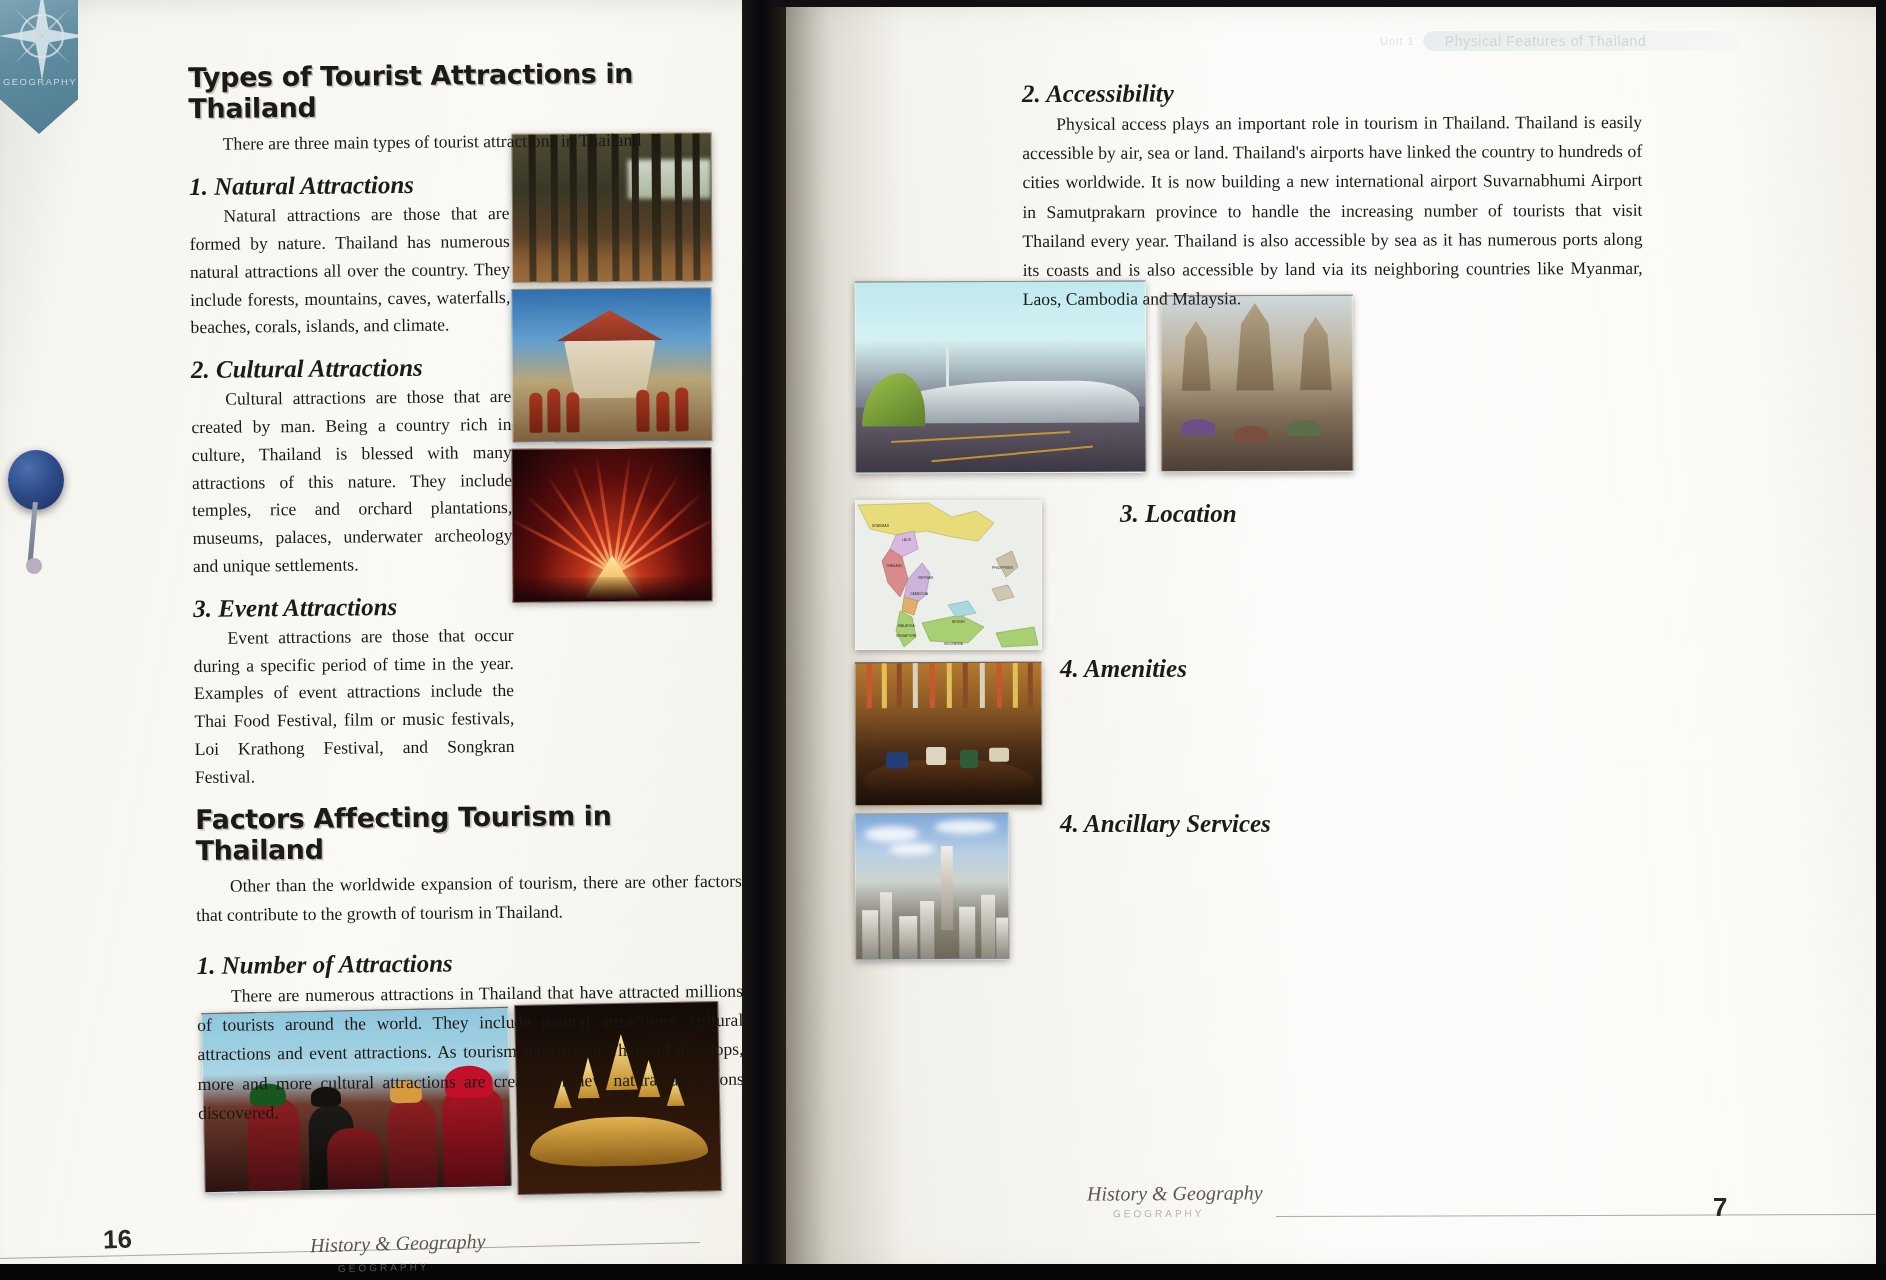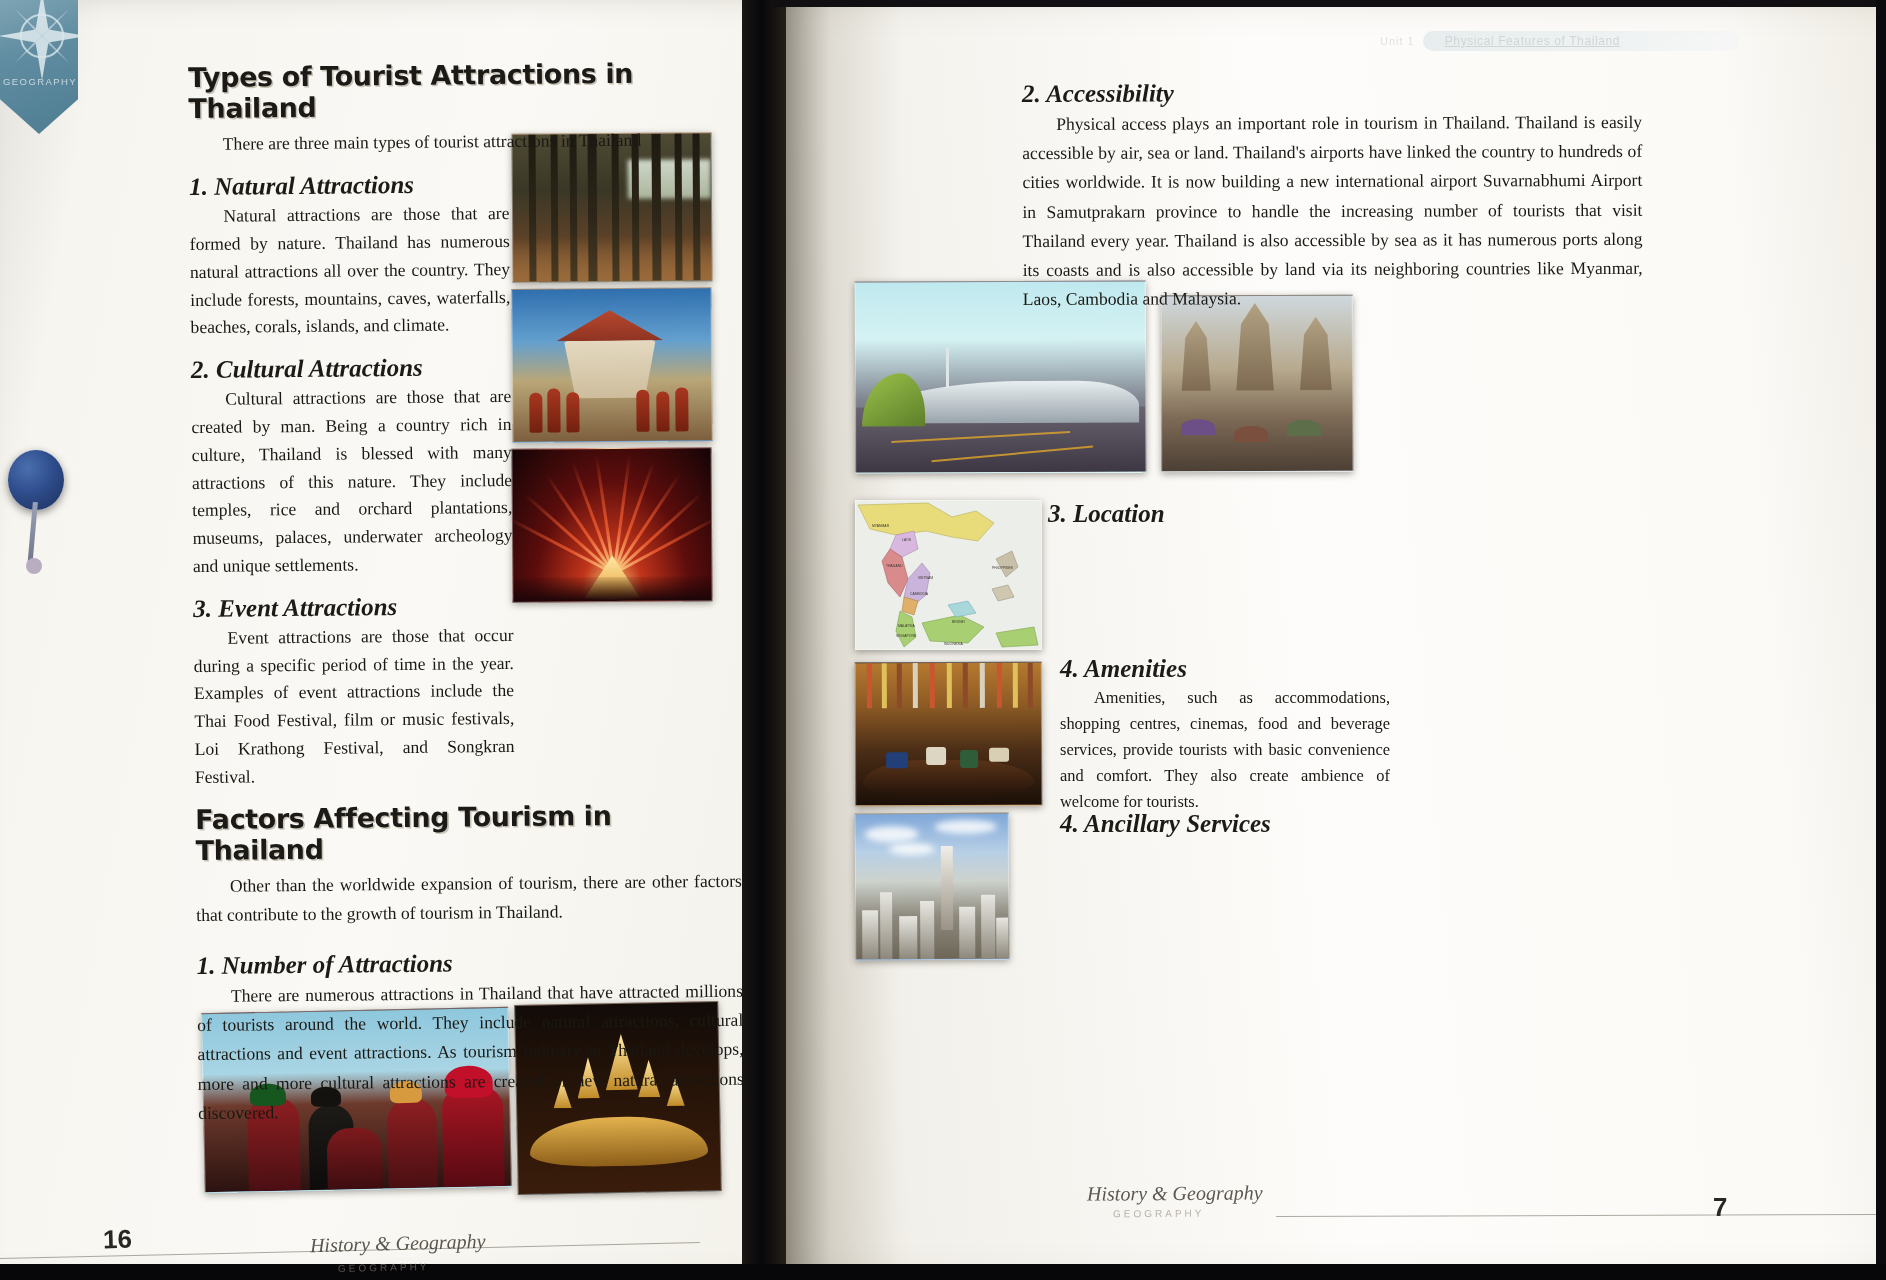--- a/index.html
+++ b/index.html
@@ -47,21 +47,21 @@
     background:linear-gradient(180deg,#9aa2b5,#6e7488);transform:rotate(5deg);}
   #pompom .tip{position:absolute;left:18px;top:108px;width:16px;height:16px;border-radius:50%;
     background:#b9adc2;}
 
   
   #runhead{position:absolute;left:1380px;top:28px;width:360px;height:26px;
     font-family:"Liberation Sans",sans-serif;font-size:11px;display:flex;align-items:center;gap:8px;opacity:.30;}
   #runhead .unit{color:#9aa6ad;letter-spacing:1px;white-space:nowrap;text-align:right;}
   #runhead .bar{flex:1;height:20px;border-radius:10px;display:flex;align-items:center;padding-left:22px;
     background:linear-gradient(90deg,#b9cfd8 0%,#cfdfe5 55%,#eef4f6 100%);}
-  #runhead .bar span{color:#6d7f88;font-size:12px;letter-spacing:.6px;white-space:nowrap;text-decoration:underline;}
+  #runhead .bar span{color:#6d7f88;font-size:14px;letter-spacing:.6px;white-space:nowrap;}
 
   
   .col{position:absolute;color:#17150f;}
   #left-col{left:188px;top:62px;width:546px;transform:rotate(-0.55deg);transform-origin:left top;}
   #right-col{left:1022px;top:80px;width:620px;transform:rotate(-0.2deg);transform-origin:left top;}
 
   h1.sect{font-family:"DejaVu Sans",sans-serif;font-weight:bold;font-size:27px;
     letter-spacing:-.4px;margin:0 0 6px 0;color:#1b1a16;
     text-shadow:1.5px 1.5px 0 rgba(160,150,132,.55);}
   h2.sub{font-family:"Liberation Serif",serif;font-style:italic;font-weight:bold;
@@ -387,27 +387,26 @@
     <div class="bldg" style="left:68%;width:16px;height:36%"></div>
     <div class="bldg" style="left:82%;width:14px;height:44%"></div>
     <div class="bldg" style="left:92%;width:12px;height:28%"></div>
   </div>
 
   <div class="col" id="right-col">
     <h2 class="sub" style="margin-top:0">2. Accessibility</h2>
     <p class="body">Physical access plays an important role in tourism in Thailand. Thailand is easily accessible by air, sea or land. Thailand's airports have linked the country to hundreds of cities worldwide. It is now building a new international airport Suvarnabhumi Airport in Samutprakarn province to handle the increasing number of tourists that visit Thailand every year. Thailand is also accessible by sea as it has numerous ports along its coasts and is also accessible by land via its neighboring countries like Myanmar, Laos, Cambodia and Malaysia.</p>
   </div>
 
-  <div class="col" style="left:1048px;top:500px;width:330px">
+  <div class="col" style="left:1120px;top:500px;width:330px">
     <h2 class="sub" style="margin-top:0">3. Location</h2>
   </div>
 
   <div class="col" style="left:1060px;top:655px;width:330px">
     <h2 class="sub" style="margin-top:0">4. Amenities</h2>
-    <p class="body tight" style="font-size:16.4px">Amenities, such as accommodations, shopping centres, cinemas, food and beverage services, provide tourists with basic convenience and comfort. They also create ambience of welcome for tourists.</p>
   </div>
 
   <div class="col" style="left:1060px;top:810px;width:330px">
     <h2 class="sub" style="margin-top:0">4. Ancillary Services</h2>
   </div>
 
   <div class="pagenum" id="pn-left">16</div>
   <div class="footline" id="fl-left"></div>
   <div class="footbrand" id="fb-left">History &amp; Geography</div>
   <div class="footsub" id="fs-left">GEOGRAPHY</div>

